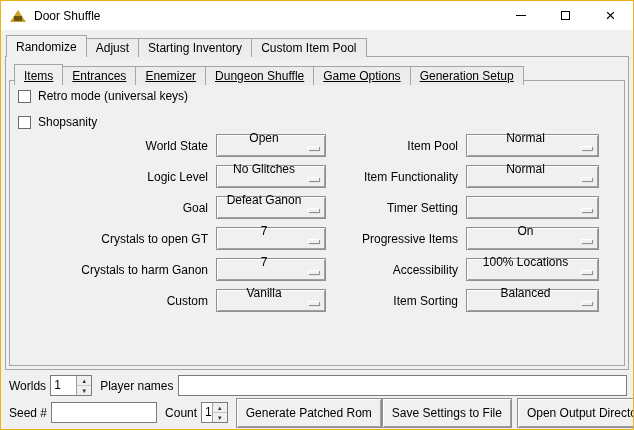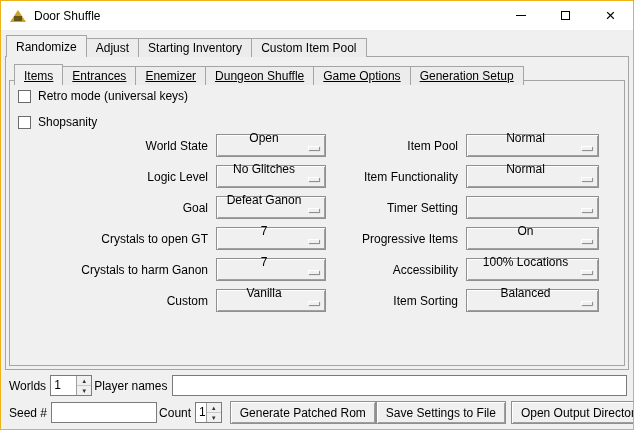--- a/index.html
+++ b/index.html
@@ -88,26 +88,26 @@
   .seed-input { width:106px; margin-left:4px; }
   .spin { display:flex; width:42px; height:21px; border:1px solid #7b7b7b; background:#fff; margin-left:4px; }
   .spin-val { flex:1; padding-left:3px; line-height:19px; }
   .spin-btns { display:flex; flex-direction:column; width:15px; border-left:1px solid #9e9e9e; background:#f0f0f0; }
   .spin-btn {
     flex:1; display:flex; align-items:center; justify-content:center;
     font-size:6px; color:#333; background:#f0f0f0; border:0; padding:0;
   }
   .spin-btn + .spin-btn { border-top:1px solid #c8c8c8; }
   .btn3d {
-    height:23px; padding:0 9px; background:#f0f0f0; border:1px solid #8f8f8f;
+    height:30px; padding:0 9px; background:#f0f0f0; border:1px solid #8f8f8f;
     box-shadow: inset 1px 1px 0 #ffffff, inset -1px -1px 0 #9e9e9e;
     font:inherit; white-space:nowrap;
   }
   .spacer { flex:1; }
-  .ml8 { margin-left:8px; } .ml10 { margin-left:2px; } .ml5 { margin-left:5px; }
+  .ml8 { margin-left:8px; } .ml10 { margin-left:8px; } .ml5 { margin-left:5px; }
 </style>
 </head>
 <body>
 
 <div class="window">
 
   <div class="titlebar">
     <div class="app-icon">
       <div class="tri"></div>
       <div class="tri-inner"></div>

